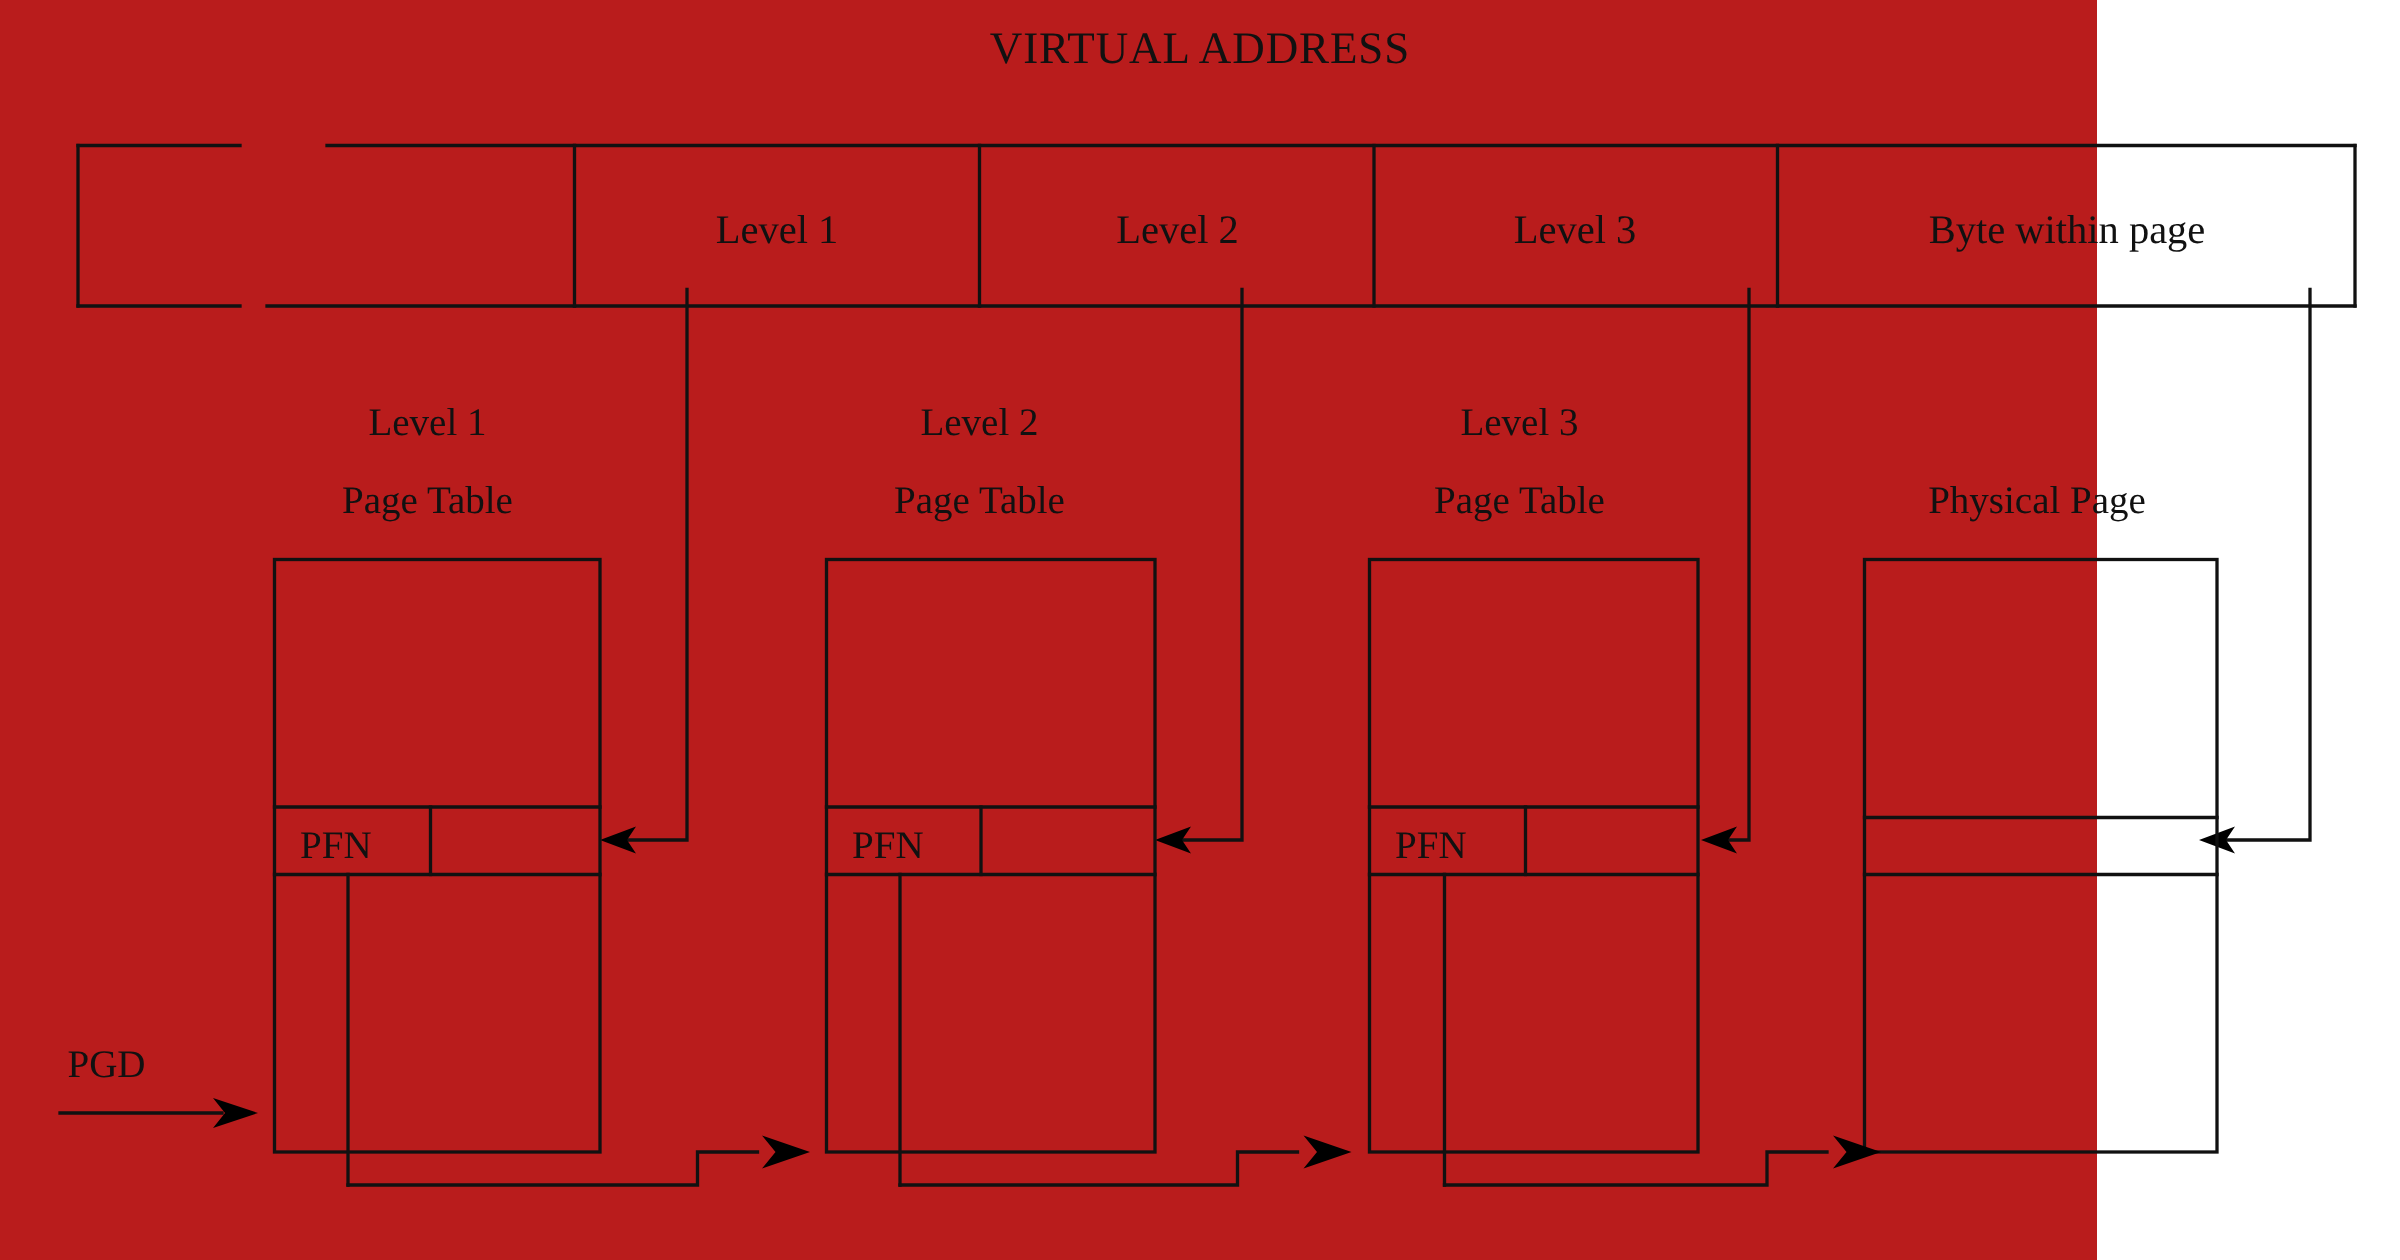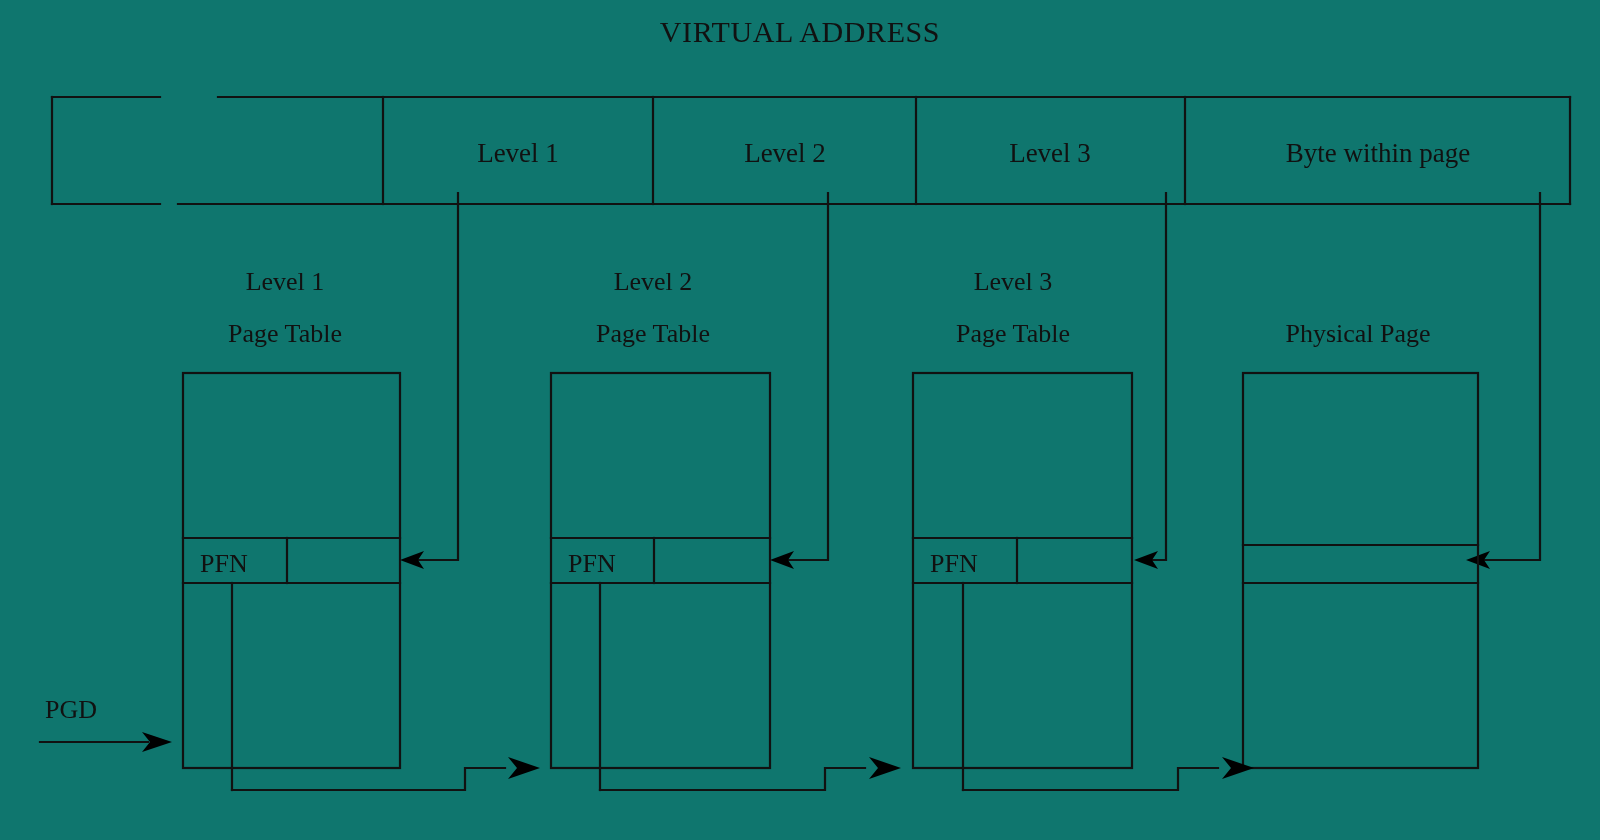--- a/index.html
+++ b/index.html
@@ -8,23 +8,23 @@
     background: #ffffff;
   }
   body {
     width: 1600px;
     height: 840px;
     overflow: hidden;
     font-family: "Liberation Serif", "DejaVu Serif", serif;
   }
   #diagram-root {
     position: relative;
-    width: 1600px;
+    width: 1398px;
     height: 840px;
-    background: #0f766e;
+    background: #b91c1c;
   }
   svg.diagram {
     display: block;
     width: 1600px;
     height: 840px;
   }
   .stroke {
     stroke: #111111;
     fill: none;
     stroke-width: 2.2;

